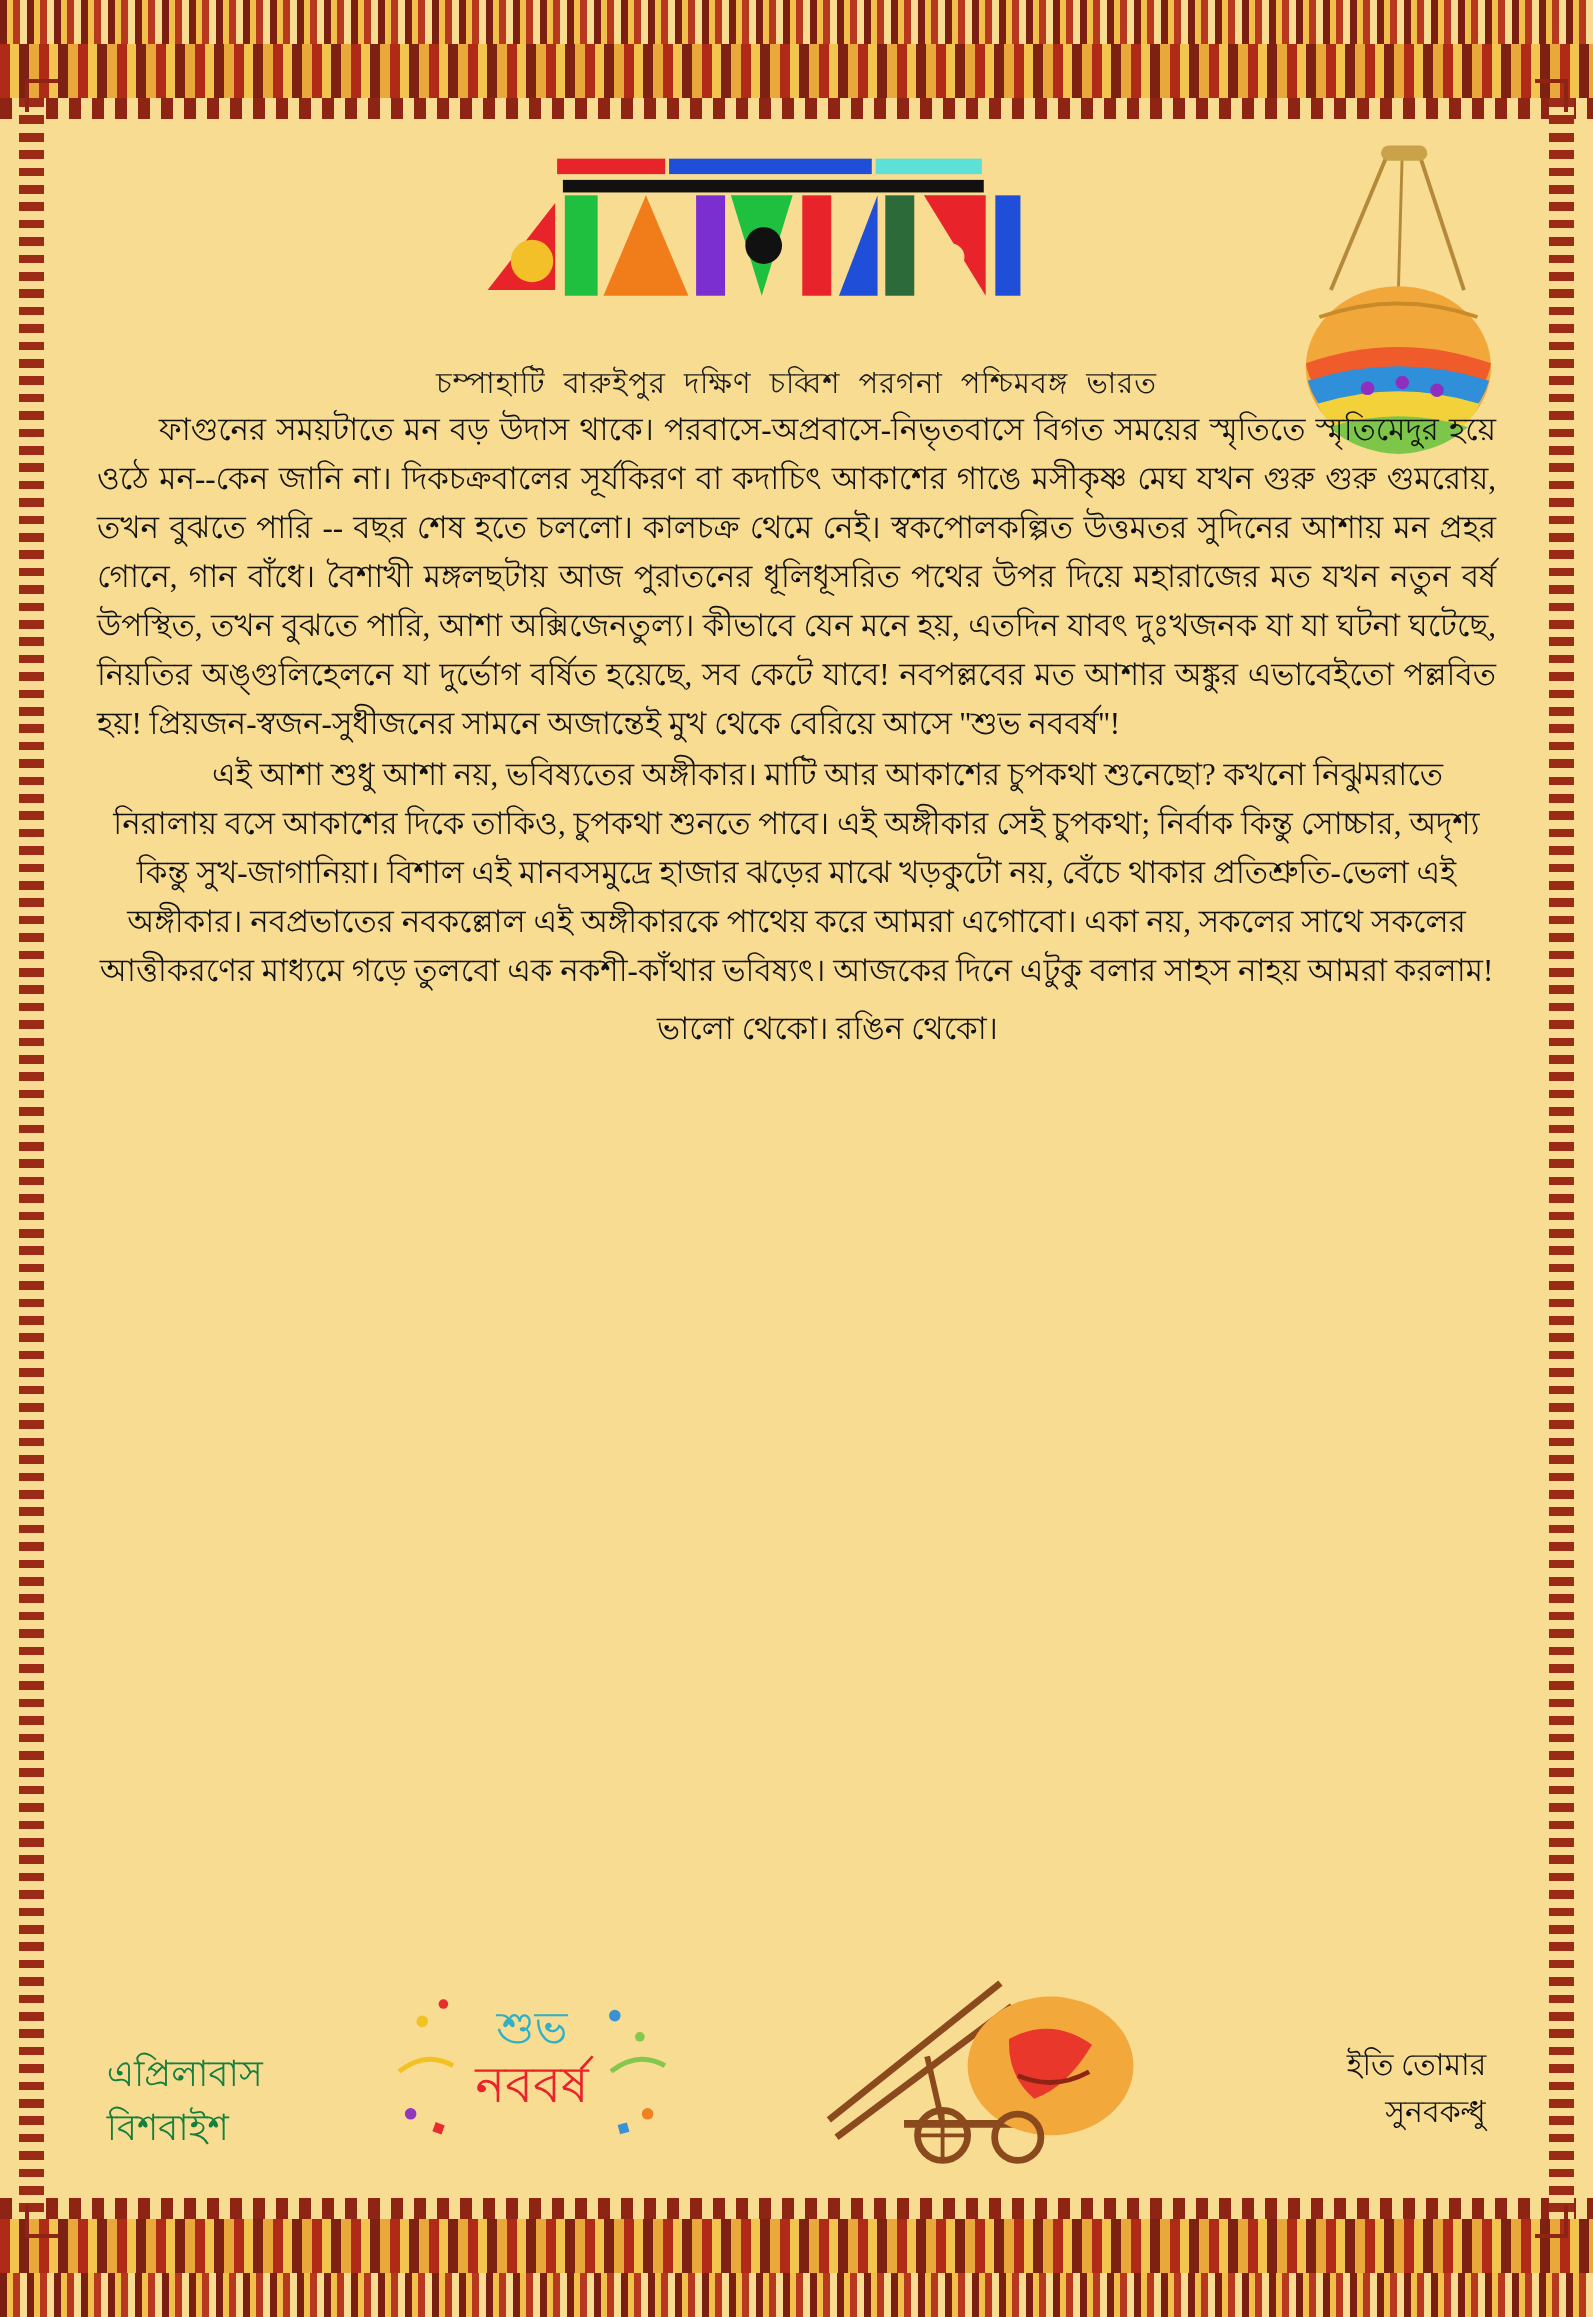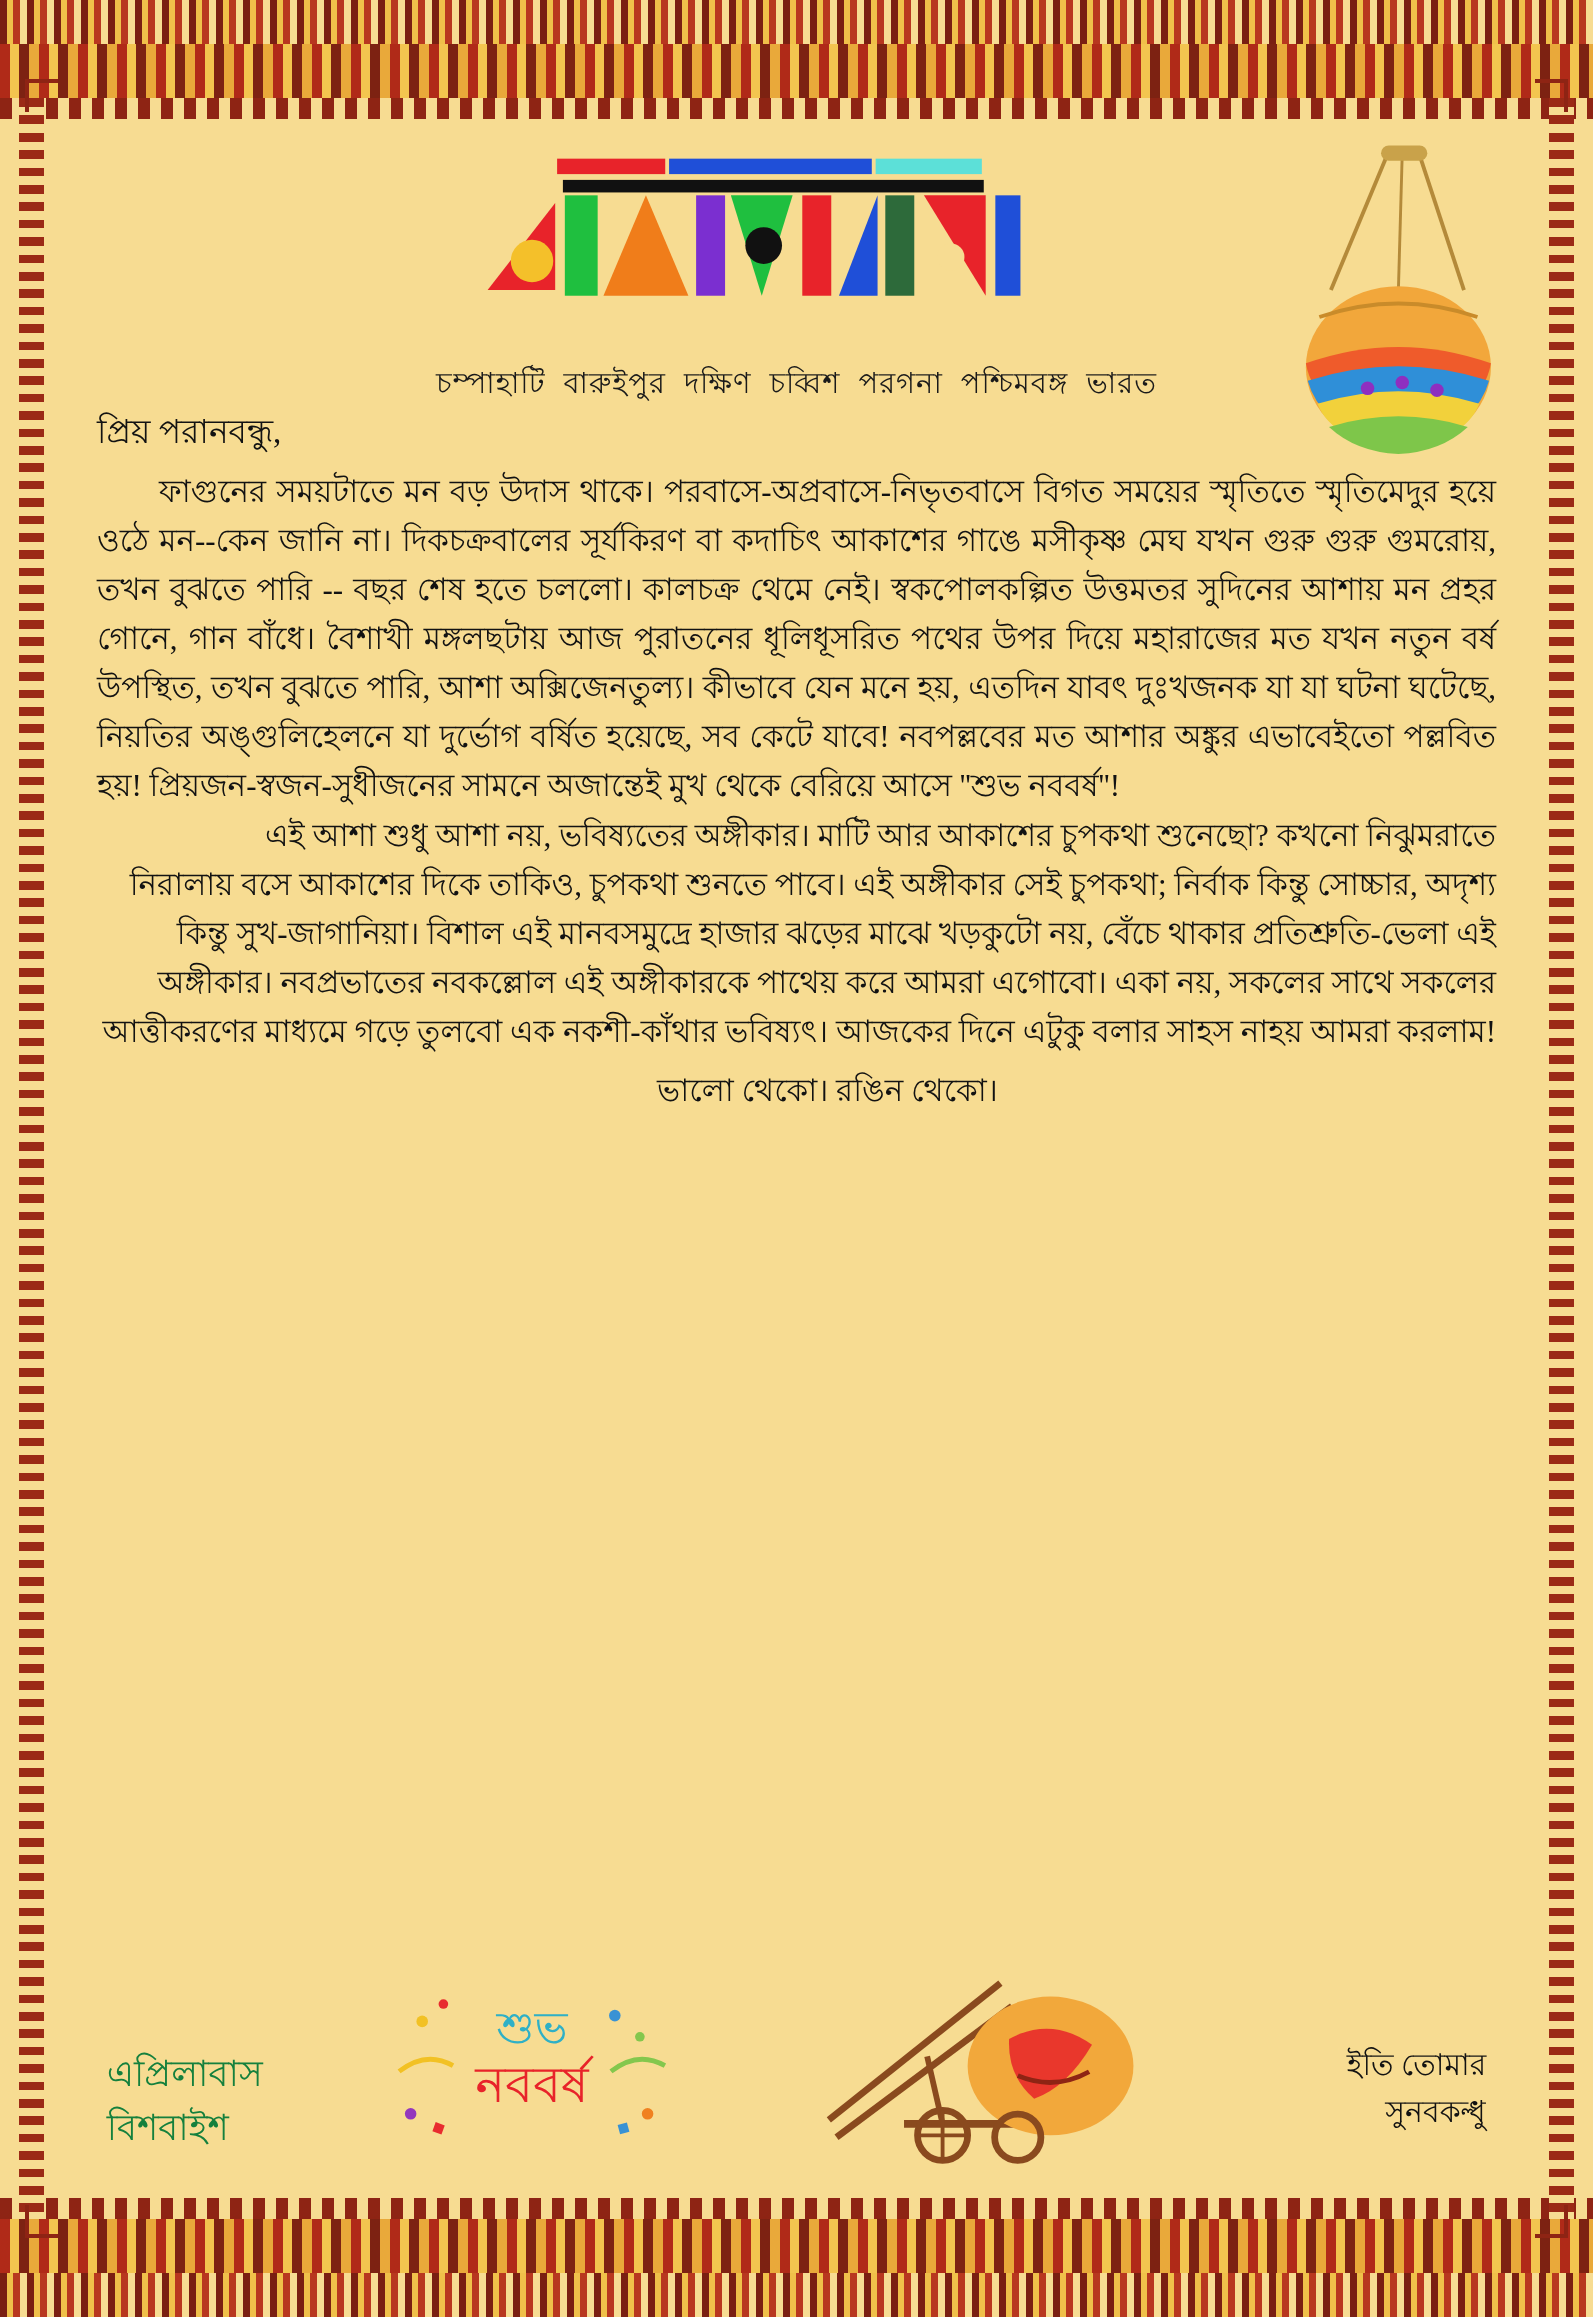--- a/index.html
+++ b/index.html
@@ -134,21 +134,21 @@
   .salutation {
     margin: 0 0 9.7px 0;
     font-size: 33px;
   }
   .para {
     margin: 0 0 1.9px 0;
     text-indent: 62px;
     text-align: justify;
     text-justify: inter-word;
   }
-  .para.last { text-align: right; }
+  .para.last { text-align: center; }
   .closing-line {
     margin: 9.7px 0 0 0;
     text-indent: 62px;
     text-align: center;
   }
 
   
   .footer {
     position: absolute;
     left: 97px;
@@ -243,21 +243,20 @@
     <path d="M34 244 q94 -30 188 0 q-6 22 -24 38 q-70 -26 -140 0 q-18 -16 -24 -38z" fill="#2f8fd8"></path>
     <path d="M44 268 q84 -26 168 0 q-8 20 -30 32 q-54 -20 -108 0 q-22 -12 -30 -32z" fill="#f2d13b"></path>
     <path d="M56 292 q72 -22 144 0 q-28 26 -72 28 q-44 -2 -72 -28z" fill="#7ec64a"></path>
     <circle cx="96" cy="252" r="7" fill="#8e2fc0"></circle>
     <circle cx="132" cy="246" r="7" fill="#8e2fc0"></circle>
     <circle cx="168" cy="254" r="7" fill="#8e2fc0"></circle>
     <path d="M46 178 q82 -28 164 0" stroke="#c98b2a" stroke-width="4" fill="none"></path>
   </svg>
 
   <div class="letter">
-    <p class="salutation">প্রিয় পরানবন্ধু,</p>
     <p class="para">ফাগুনের সময়টাতে মন বড় উদাস থাকে। পরবাসে-অপ্রবাসে-নিভৃতবাসে বিগত সময়ের স্মৃতিতে স্মৃতিমেদুর হয়ে ওঠে মন--কেন জানি না। দিকচক্রবালের  সূর্যকিরণ বা কদাচিৎ আকাশের গাঙে মসীকৃষ্ণ মেঘ যখন গুরু গুরু গুমরোয়, তখন বুঝতে পারি -- বছর শেষ হতে চললো। কালচক্র থেমে নেই। স্বকপোলকল্পিত উত্তমতর সুদিনের আশায় মন প্রহর গোনে, গান বাঁধে। বৈশাখী মঙ্গলছটায় আজ পুরাতনের ধূলিধূসরিত পথের উপর দিয়ে মহারাজের মত যখন নতুন বর্ষ উপস্থিত, তখন বুঝতে পারি, আশা অক্সিজেনতুল্য। কীভাবে যেন মনে হয়, এতদিন যাবৎ দুঃখজনক যা যা ঘটনা ঘটেছে, নিয়তির অঙ্গুলিহেলনে যা দুর্ভোগ বর্ষিত হয়েছে, সব কেটে যাবে! নবপল্লবের মত আশার অঙ্কুর এভাবেইতো পল্লবিত হয়! প্রিয়জন-স্বজন-সুধীজনের সামনে অজান্তেই মুখ থেকে বেরিয়ে আসে ''শুভ নববর্ষ''!</p>
     <p class="para last">এই আশা শুধু আশা নয়, ভবিষ্যতের অঙ্গীকার। মাটি আর আকাশের চুপকথা শুনেছো? কখনো নিঝুমরাতে নিরালায় বসে আকাশের দিকে তাকিও, চুপকথা শুনতে পাবে। এই অঙ্গীকার সেই চুপকথা; নির্বাক কিন্তু সোচ্চার, অদৃশ্য কিন্তু সুখ-জাগানিয়া। বিশাল এই মানবসমুদ্রে হাজার ঝড়ের মাঝে খড়কুটো নয়, বেঁচে থাকার প্রতিশ্রুতি-ভেলা এই অঙ্গীকার। নবপ্রভাতের নবকল্লোল এই অঙ্গীকারকে পাথেয় করে আমরা এগোবো। একা নয়, সকলের সাথে সকলের আত্তীকরণের মাধ্যমে গড়ে তুলবো এক নকশী-কাঁথার ভবিষ্যৎ। আজকের দিনে এটুকু বলার সাহস নাহয় আমরা করলাম!</p>
     <p class="closing-line">ভালো থেকো। রঙিন থেকো।</p>
   </div>
 
   <div class="footer">
     <div class="date-block">
       <div>এপ্রিলাবাস</div>
       <div>বিশবাইশ</div>
     </div>

